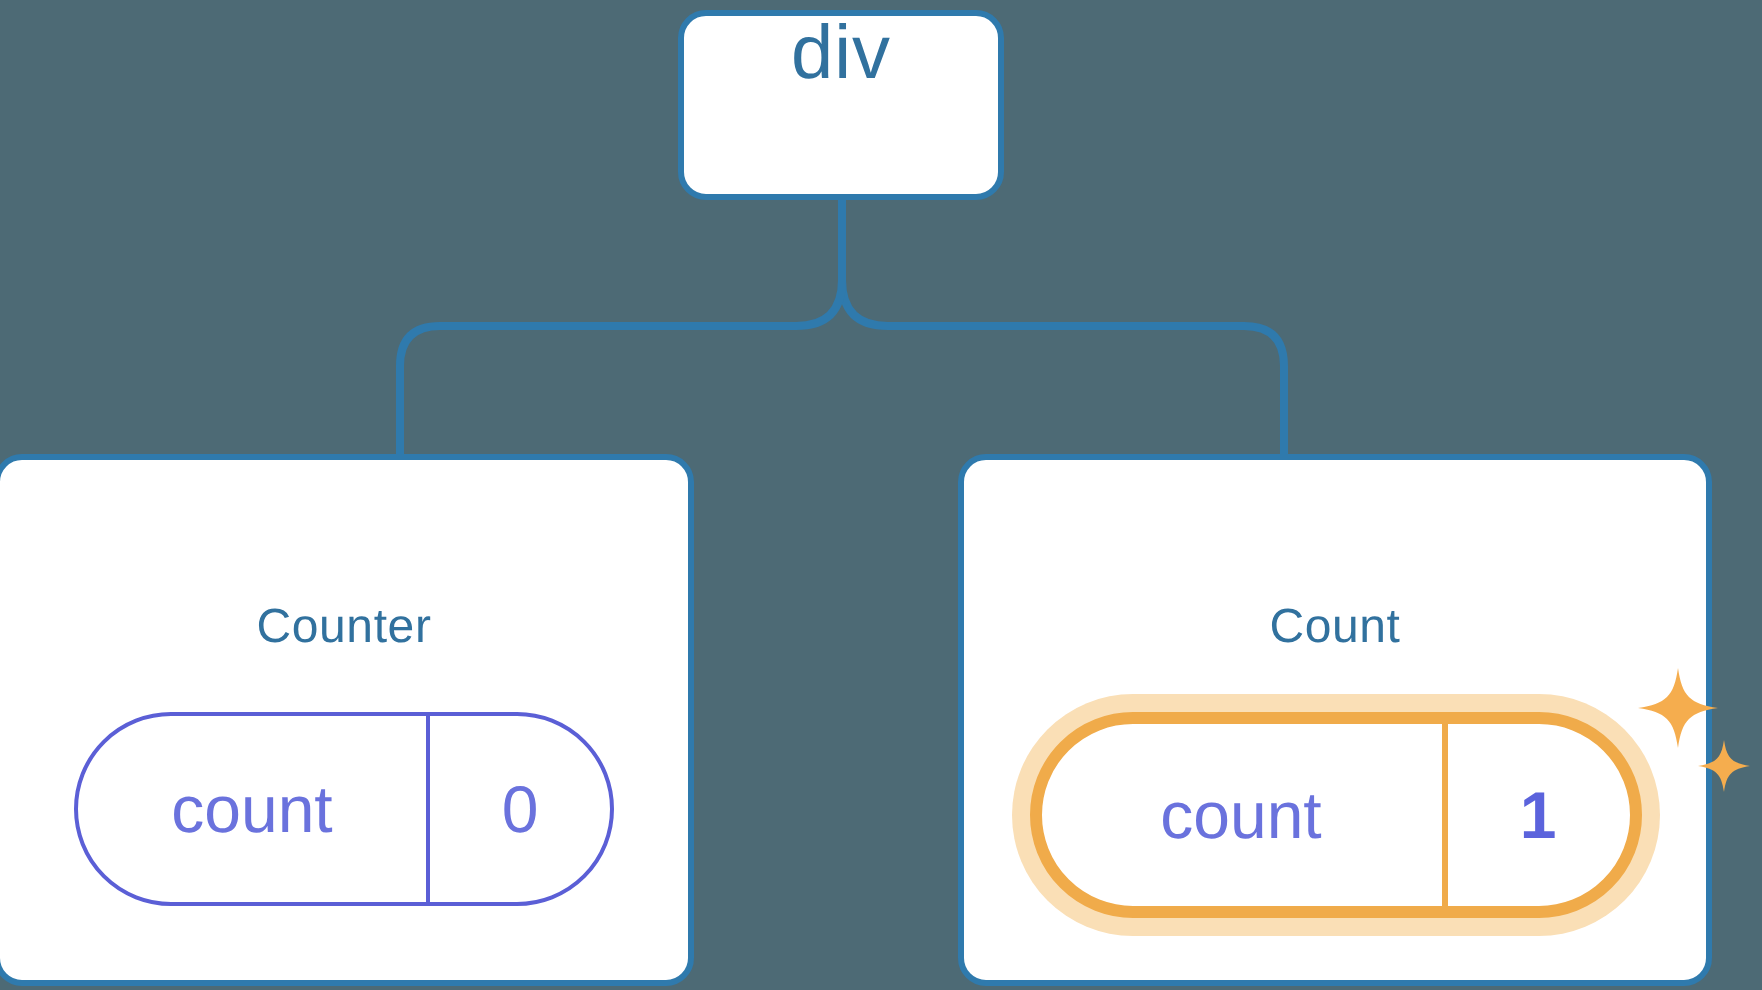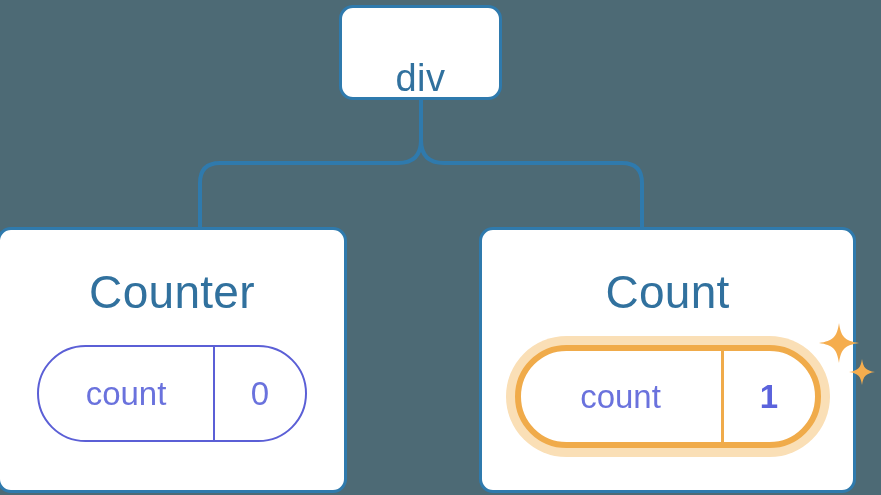--- a/index.html
+++ b/index.html
@@ -38,21 +38,21 @@
     border-radius: 14px;
     box-sizing: border-box;
   }
 
   #node-div {
     left: 339px;
     top: 5px;
     width: 163px;
     height: 95px;
     display: flex;
-    align-items: flex-end;
+    align-items: flex-start;
     justify-content: center;
   }
   .div-label {
     color: #31719e;
     font-size: 38px;
     letter-spacing: 0.5px;
     line-height: 1;
   }
 
   .child-node {
@@ -66,23 +66,23 @@
     left: -3px;
     width: 350px;
   }
   #node-count {
     left: 479px;
     width: 377px;
   }
 
   .node-title {
     color: #31719e;
-    font-size: 46px;
+    font-size: 24px;
     line-height: 1;
-    margin-top: 39px;
+    margin-top: 72px;
     letter-spacing: 0.3px;
     white-space: nowrap;
   }
 
   
   .pill-wrap {
     position: relative;
     margin-top: 30px;
   }
   .pill {

